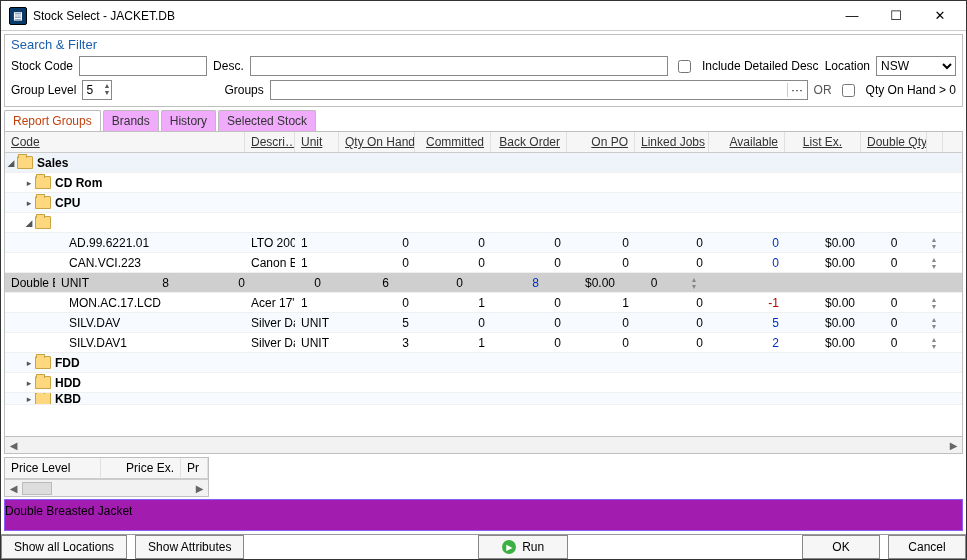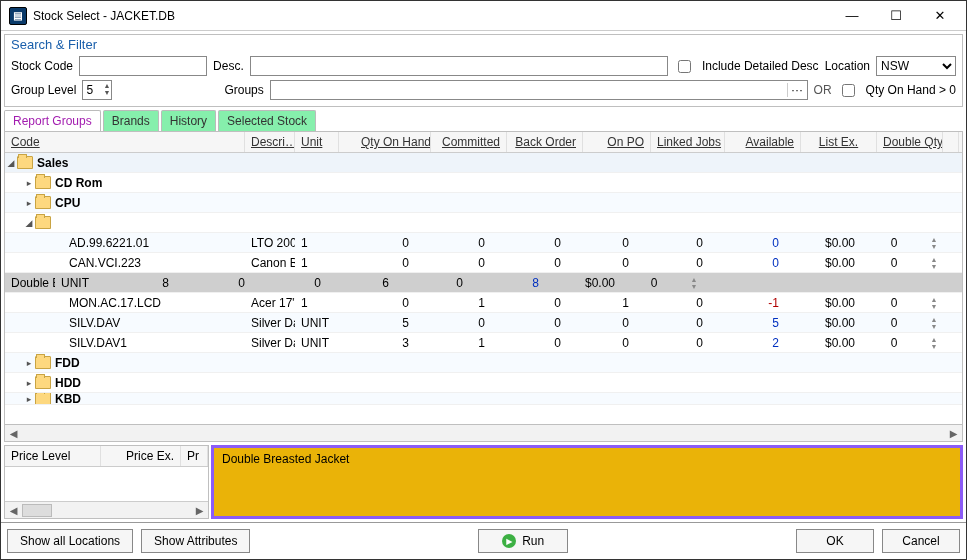--- a/index.html
+++ b/index.html
@@ -106,25 +106,25 @@
   .tabs {
     display:flex;
     gap:2px;
     margin: 0 3px;
     align-items:flex-end;
   }
   .tab {
     padding: 3px 8px;
     border: 1px solid #bbb;
     border-bottom: none;
-    background:#86efac;
+    background:#f0abfc;
     color:#333;
     border-radius:2px 2px 0 0;
   }
-  .tab.active { color:#a21caf; background:#fff; }
+  .tab.active { color:#c2410c; background:#fff; }
 
   
   .grid-wrap {
     border:1px solid #bfbfbf;
     margin:0 3px;
     flex: 1 1 auto;
     display:flex;
     flex-direction:column;
     min-height: 0;
     overflow:hidden;
@@ -206,20 +206,21 @@
     color:#666; font-size:10px;
   }
   .hscroll .track { flex:1; }
 
   
   .detail {
     display:flex;
     margin:3px;
     gap:2px;
     height:74px;
+    flex-direction:column;
   }
   .price-panel {
     width:205px;
     border:1px solid #bfbfbf;
     display:flex; flex-direction:column;
     overflow:hidden;
   }
   .price-header {
     display:flex; background:#f6f6f6;
     border-bottom:1px solid #ccc;
@@ -250,29 +251,29 @@
     width:17px;height:100%;
     display:flex;align-items:center;justify-content:center;
     color:#666;font-size:10px;
   }
   .price-scroll .thumb {
     width:30px;height:13px;background:#ddd;border:1px solid #bbb;
   }
 
   .desc-panel {
     flex:1;
-    border:3px solid #8b5cf6;
-    padding:4px 8px;
-    background:#eab308;
+    border:1px solid #8b5cf6;
+    padding:4px 0;
+    background:#a21caf;
   }
 
   
   .button-bar {
     border-top:1px solid #999;
-    padding:6px;
+    padding:0;
     display:flex;
     align-items:center;
     gap:8px;
   }
   .btn {
     border:1px solid #888;
     background:#f6f6f6;
     padding:4px 12px;
     min-width:70px;
     text-align:center;
@@ -283,21 +284,21 @@
     width:14px;height:14px;border-radius:50%;
     background:#3cb043;
     display:flex;align-items:center;justify-content:center;
     color:#fff;font-size:8px;
   }
 
   
   .c-code   { width:240px; }
   .c-desc   { width:50px; }
   .c-unit   { width:44px; }
-  .c-qty    { width:76px; text-align:right;margin-left:16px;}
+  .c-qty    { width:76px; text-align:right;}
   .c-comm   { width:76px; text-align:right;}
   .c-back   { width:76px; text-align:right;}
   .c-onpo   { width:68px; text-align:right;}
   .c-link   { width:74px; text-align:right;}
   .c-avail  { width:76px; text-align:right;}
   .c-list   { width:76px; text-align:center;}
   .c-selq   { width:66px; text-align:center;}
   .c-spin   { width:16px; }
   
   .dcell { padding:2px 6px; overflow:hidden; white-space:nowrap; }

